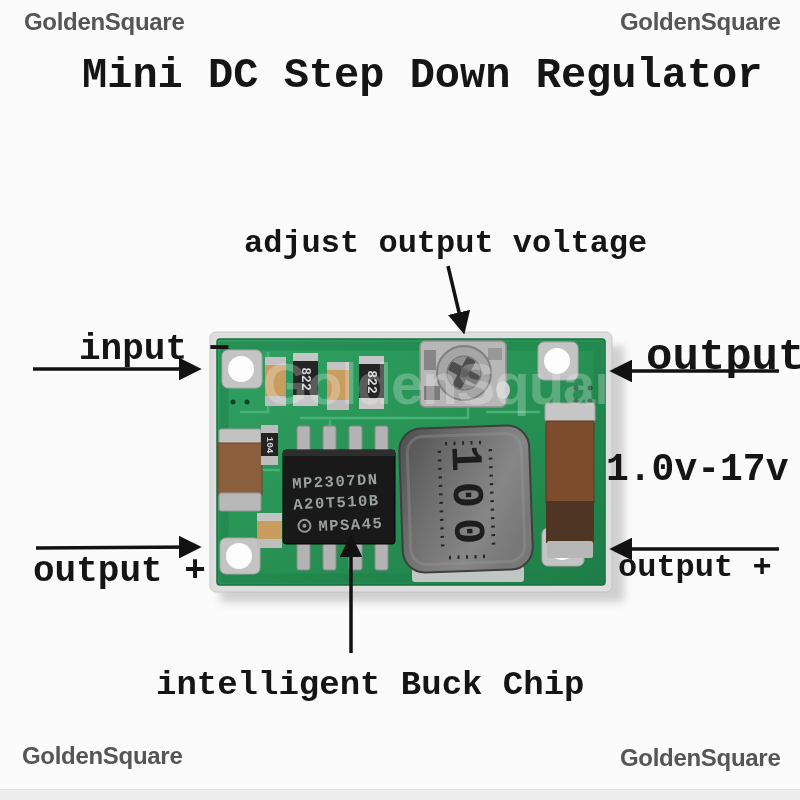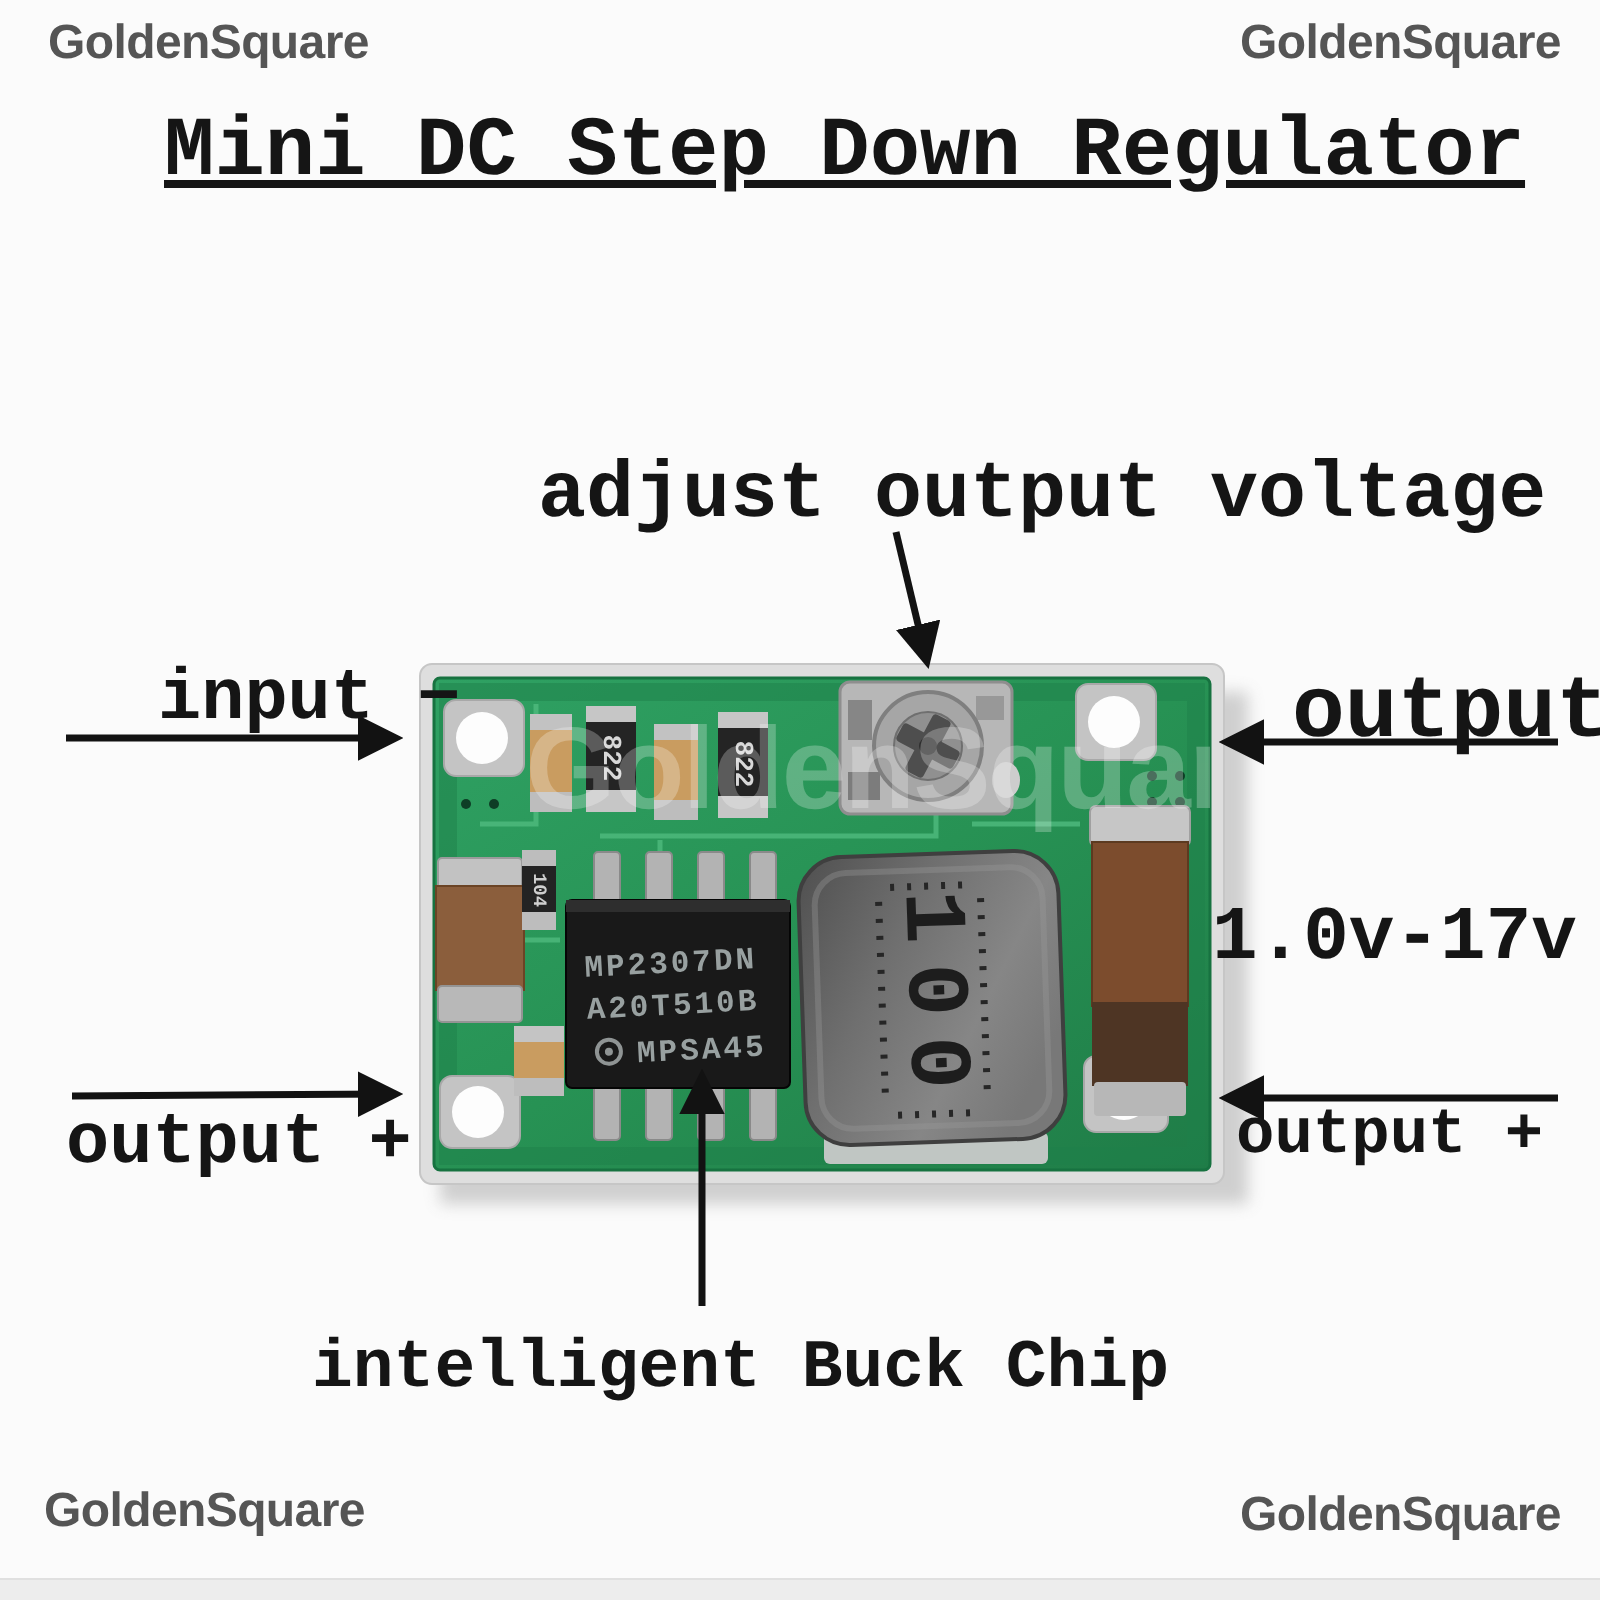--- a/index.html
+++ b/index.html
@@ -1,22 +1,22 @@
 <!DOCTYPE html>
 <html><head>
 <meta charset="utf-8">
 <style>
   html,body{margin:0;padding:0;background:#fbfbfb;}
   .stage{position:relative;width:800px;height:800px;background:#fbfbfb;overflow:hidden;
          font-family:"Liberation Mono",monospace;}
   .wm{position:absolute;font-family:"Liberation Sans",sans-serif;font-weight:bold;
       font-size:24px;color:#555555;letter-spacing:-0.3px;white-space:nowrap;}
   .lbl{position:absolute;color:#151515;font-weight:bold;white-space:nowrap;line-height:1.15;}
-  .title{left:82px;top:52px;font-size:42px;text-decoration:underline;}
-  .adjust{left:269px;top:226px;font-size:40px;}
+  .title{left:82px;top:52px;font-size:42px;}
+  .adjust{left:244px;top:226px;font-size:32px;}
   .in-minus{left:33px;top:329px;font-size:36px;margin-left:46px;}
   .in-range{left:8px;top:438px;font-size:38px;}
   .in-plus{left:33px;top:551px;font-size:36px;}
   .out-minus{left:606px;top:332px;font-size:44px;padding-left:40px;}
   .out-range{left:606px;top:448px;font-size:38px;text-align:right;}
   .out-plus{left:606px;top:550px;font-size:32px;margin-left:12px;}
   .buck{left:156px;top:666px;font-size:34px;}
   .bottom-strip{position:absolute;left:0;top:789px;width:800px;height:11px;
                 background:#ededed;border-top:1px solid #e0e0e0;}
   svg{position:absolute;left:0;top:0;}

